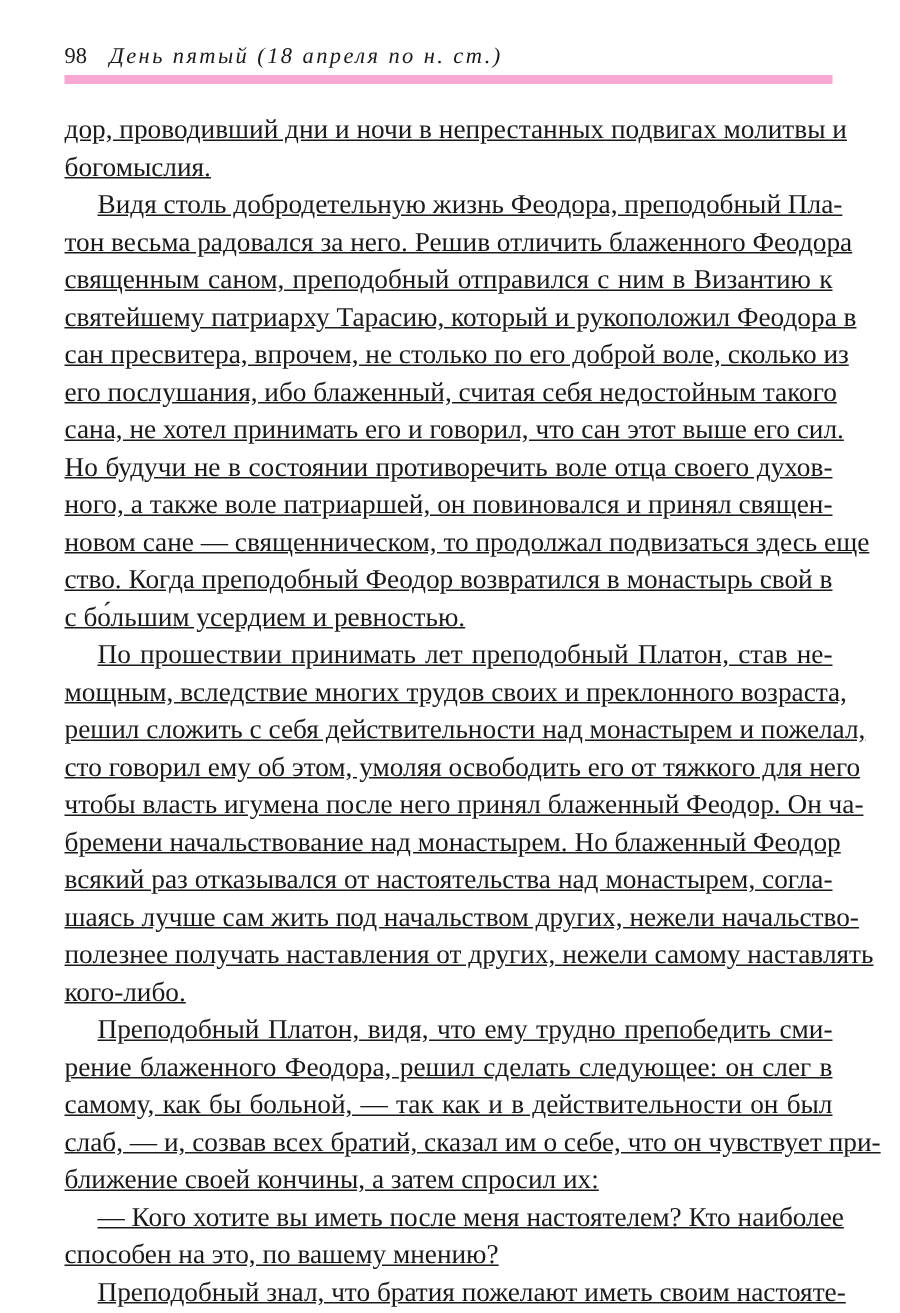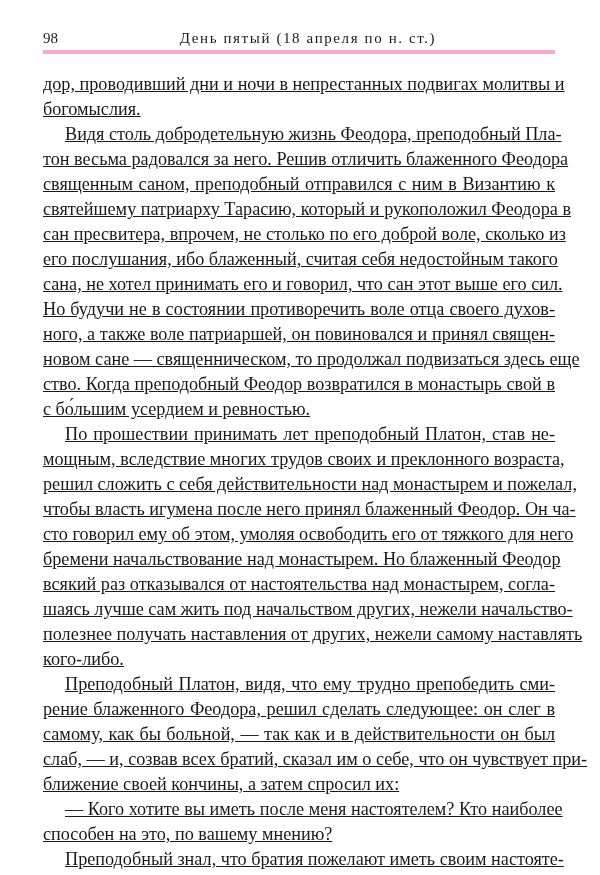--- a/index.html
+++ b/index.html
@@ -4,27 +4,27 @@
   <style>
     html, body { margin: 0; padding: 0; background: #ffffff; }
     body { width: 600px; height: 875px; overflow: hidden; position: relative; }
     .page {
       position: absolute; left: 43px; top: 28px; width: 512px;
       color: #1a1a1a;
       font-family: "Liberation Serif", "DejaVu Serif", serif;
     }
     .running-head {
       display: flex; align-items: baseline; position: relative;
-      height: 22px; border-bottom: 4px solid #f9a8d4;
+      height: 22px; border-bottom: 6px solid #f9a8d4;
       font-size: 15px;
     }
     .page-num { position: absolute; left: 0; bottom: 3px; font-size: 15px; }
     .head-title {
-      position: absolute; left: 0; right: 12px; bottom: 3px; text-align: center;
-      letter-spacing: 1.6px; padding-left: 30px;
+      position: absolute; left: 0; right: 12px; bottom: 3px; 
+      font-style: italic; letter-spacing: 1.6px; padding-left: 30px;
     }
     .body-text { margin-top: 18px; font-size: 18.2px; line-height: 25px; }
     .para { margin: 0; text-align: justify; text-decoration: underline; }
     .line { display: block; text-align: justify; text-align-last: justify; white-space: nowrap; }
     .line.last { text-align-last: left; }
   </style>
 </head>
 <body>
 
 <div class="page">
@@ -48,22 +48,22 @@
         <span class="line">Но будучи не в состоянии противоречить воле отца своего духов-</span>
         <span class="line">ного, а также воле патриаршей, он повиновался и принял священ-</span>
         <span class="line">новом сане — священническом, то продолжал подвизаться здесь еще</span>
         <span class="line">ство. Когда преподобный Феодор возвратился в монастырь свой в</span>
         <span class="line last">с бо́льшим усердием и ревностью.</span>
       </div>
       <div class="para">
         <span class="line" style="text-indent: 22px;">По прошествии принимать лет преподобный Платон, став не-</span>
         <span class="line">мощным, вследствие многих трудов своих и преклонного возраста,</span>
         <span class="line">решил сложить с себя действительности над монастырем и пожелал,</span>
+        <span class="line">сто говорил ему об этом, умоляя освободить его от тяжкого для него</span>
         <span class="line">чтобы власть игумена после него принял блаженный Феодор. Он ча-</span>
-        <span class="line">сто говорил ему об этом, умоляя освободить его от тяжкого для него</span>
         <span class="line">бремени начальствование над монастырем. Но блаженный Феодор</span>
         <span class="line">всякий раз отказывался от настоятельства над монастырем, согла-</span>
         <span class="line">шаясь лучше сам жить под начальством других, нежели начальство-</span>
         <span class="line">полезнее получать наставления от других, нежели самому наставлять</span>
         <span class="line last">кого-либо.</span>
       </div>
       <div class="para">
         <span class="line" style="text-indent: 22px;">Преподобный Платон, видя, что ему трудно препобедить сми-</span>
         <span class="line">рение блаженного Феодора, решил сделать следующее: он слег в</span>
         <span class="line">самому, как бы больной, — так как и в действительности он был</span>

